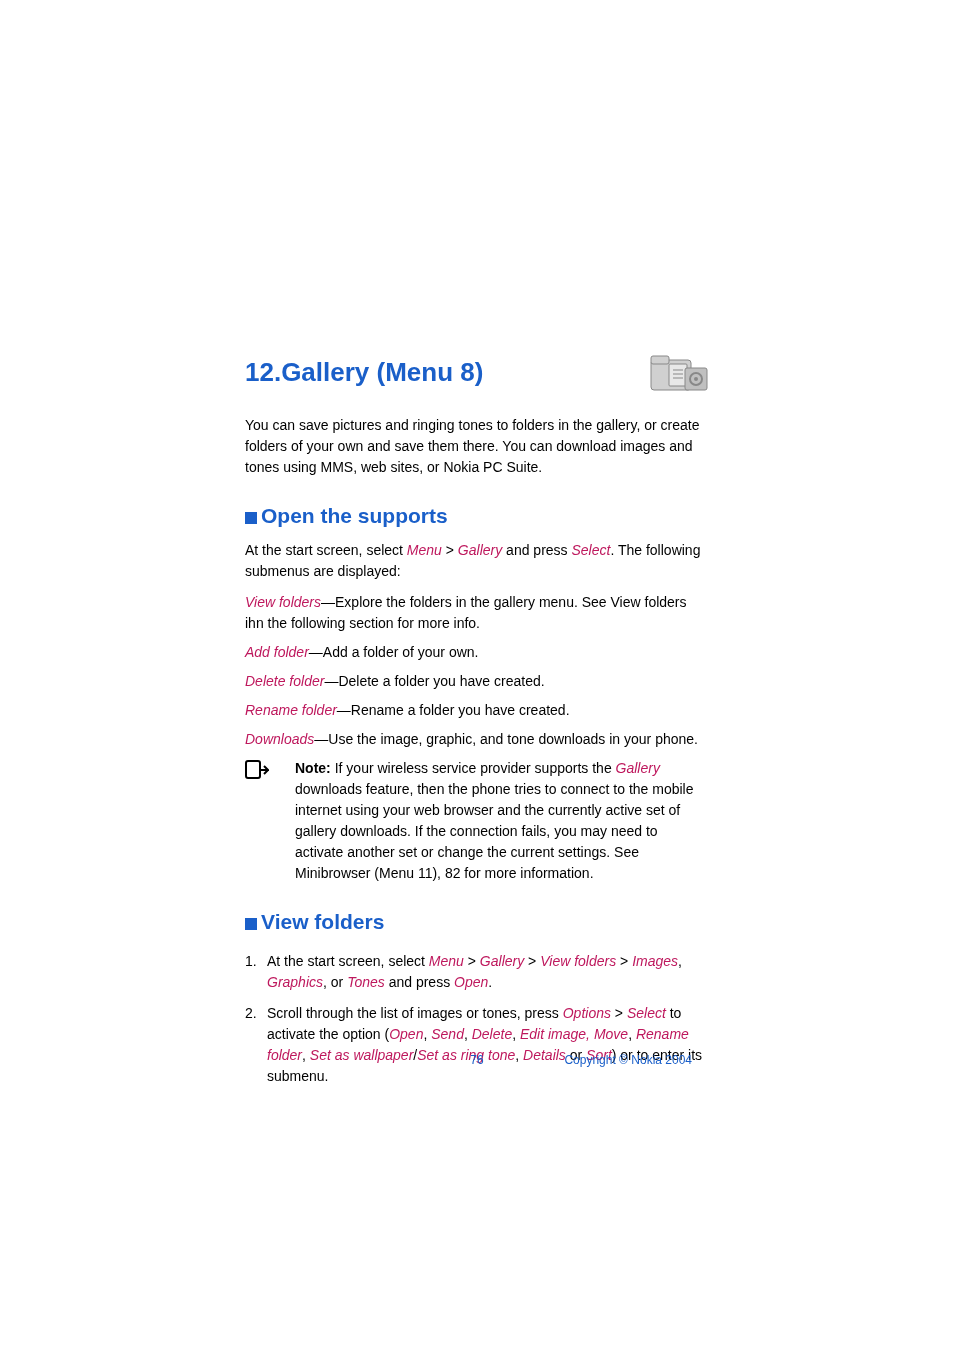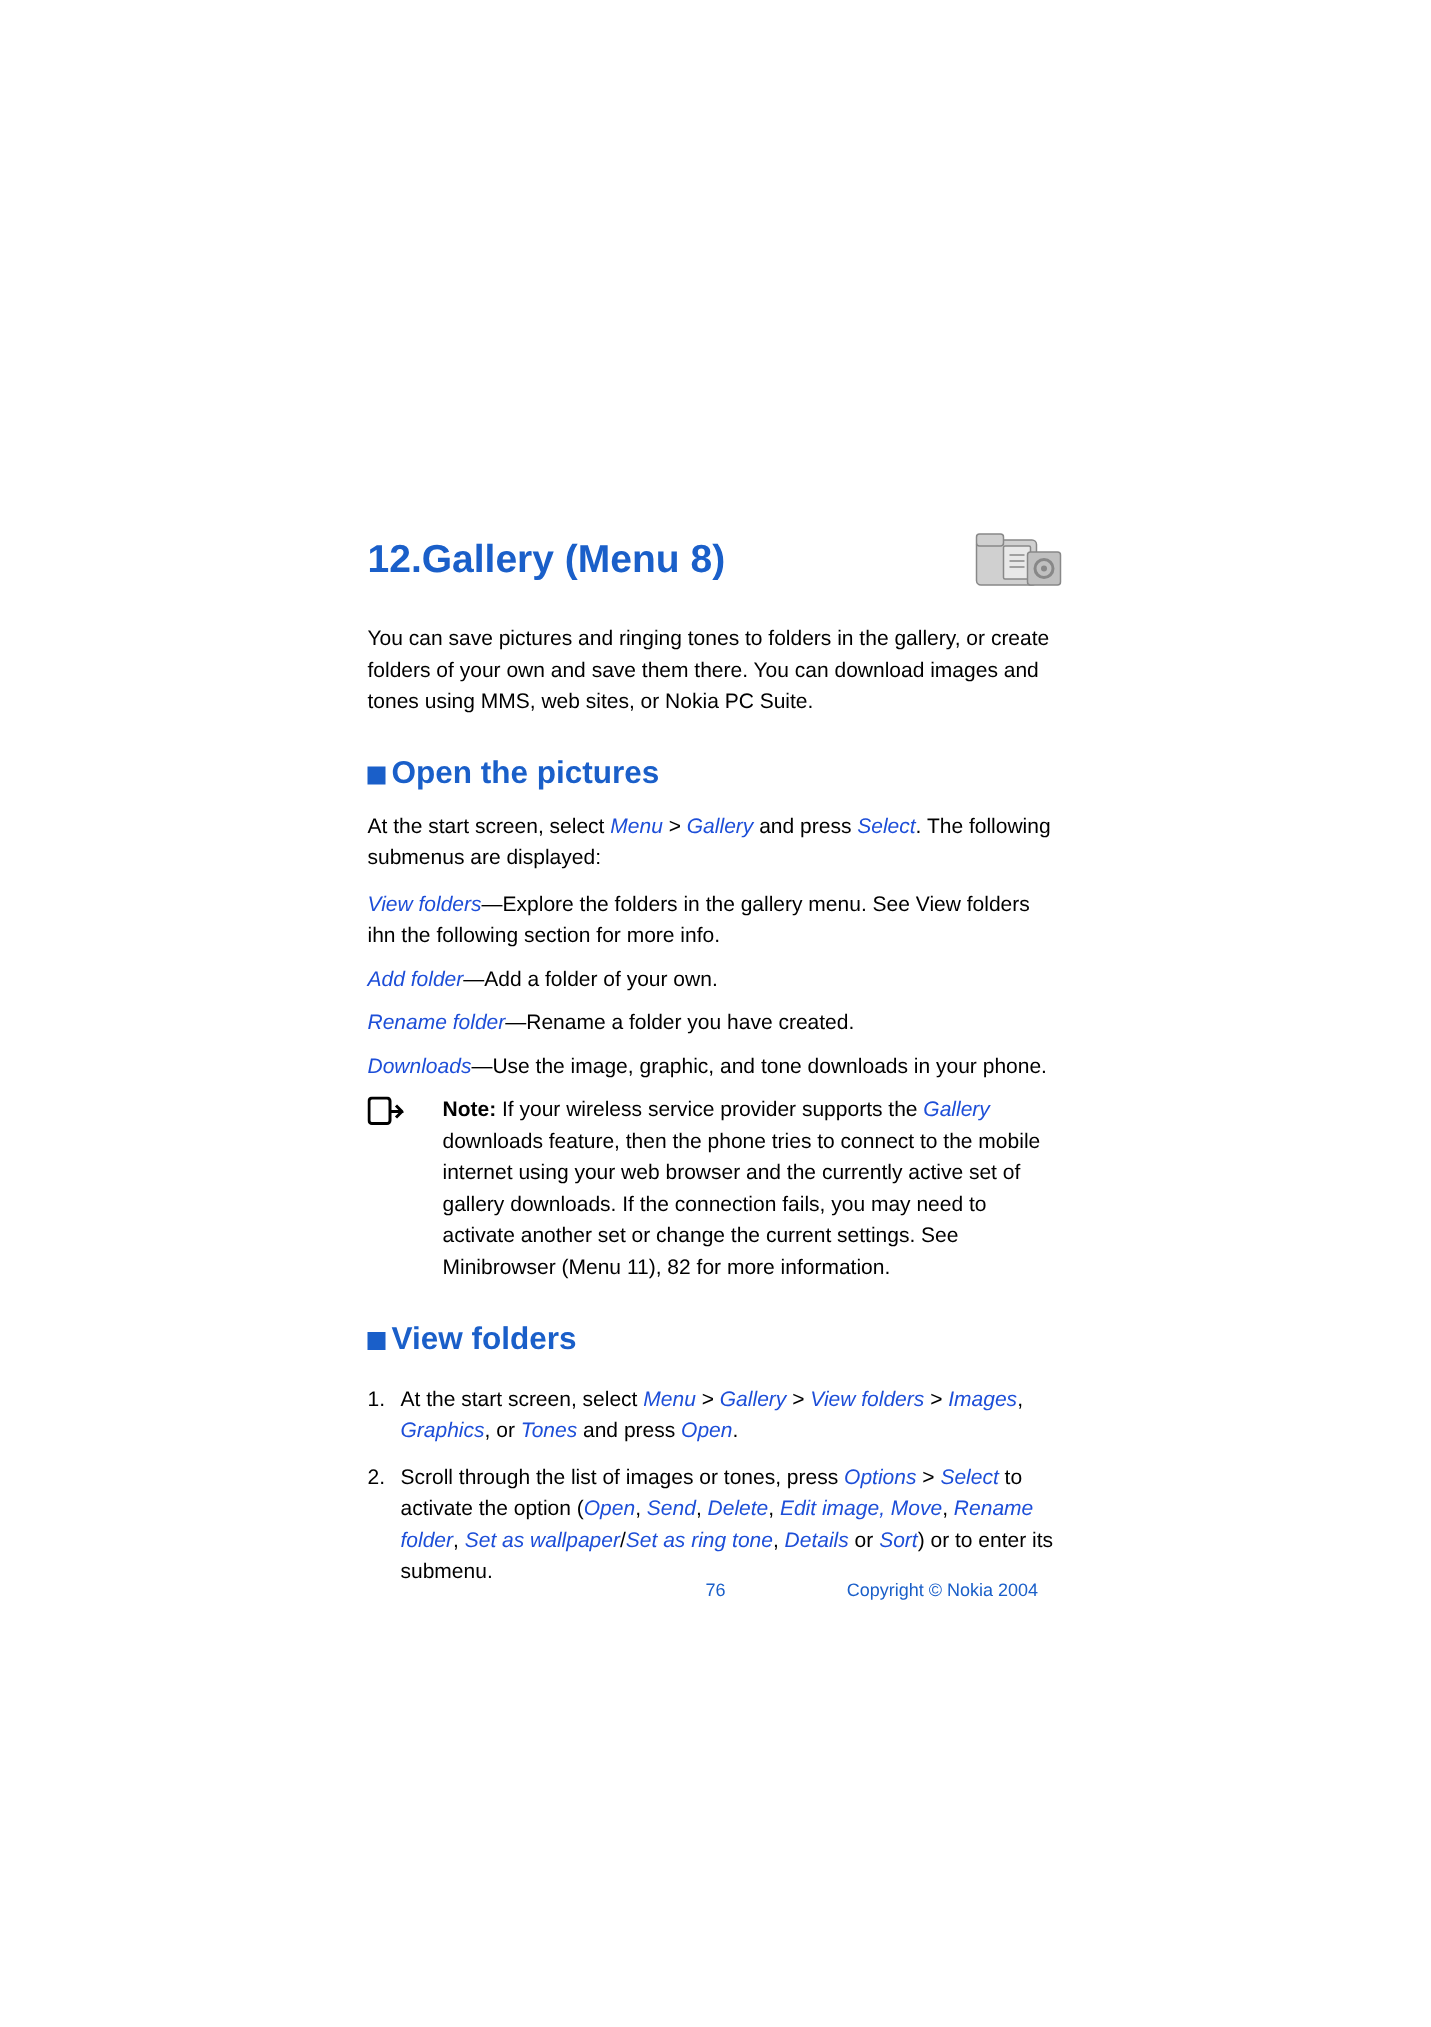--- a/index.html
+++ b/index.html
@@ -55,21 +55,21 @@
   .body-text {
     font-size: 14px;
     margin-bottom: 10px;
     line-height: 1.5;
   }
   .def {
     font-size: 14px;
     margin-bottom: 8px;
     line-height: 1.5;
   }
-  .blue { color: #1d4ed8; }
+  .blue { color: #be185d; }
   .italic { font-style: italic; }
   .bold { font-weight: bold; }
   .note-row {
     display: flex;
     align-items: flex-start;
     margin-top: 4px;
     gap: 26px;
   }
   .note-icon {
     width: 24px;
@@ -147,32 +147,35 @@
         <circle cx="49" cy="29" r="6" fill="none" stroke="#888" stroke-width="2"></circle>
         <circle cx="49" cy="29" r="2" fill="#888"></circle>
       </svg>
     </div>
   </div>
 
   <p class="body-text" style="margin-top:20px;">You can save pictures and ringing tones to folders in the gallery, or create folders of your own and save them there. You can download images and tones using MMS, web sites, or Nokia PC Suite.</p>
 
   <div class="section-head">
     <span class="square"></span>
-    <span class="section-title">Open the pictures</span>
+    <span class="section-title">Open the supports</span>
   </div>
 
   <p class="body-text">
     <span>At the start screen, select </span><span class="blue italic">Menu</span><span> &gt; </span><span class="blue italic">Gallery</span><span> and press </span><span class="blue italic">Select</span><span>. The following submenus are displayed:</span>
   </p>
 
   <p class="def">
     <span class="blue italic">View folders</span><span>—Explore the folders in the gallery menu. See View folders ihn the following section for more info.</span>
   </p>
   <p class="def">
     <span class="blue italic">Add folder</span><span>—Add a folder of your own.</span>
+  </p>
+  <p class="def">
+    <span class="blue italic">Delete folder</span><span>—Delete a folder you have created.</span>
   </p>
   <p class="def">
     <span class="blue italic">Rename folder</span><span>—Rename a folder you have created.</span>
   </p>
   <p class="def">
     <span class="blue italic">Downloads</span><span>—Use the image, graphic, and tone downloads in your phone.</span>
   </p>
 
   <div class="note-row">
     <div class="note-icon">

